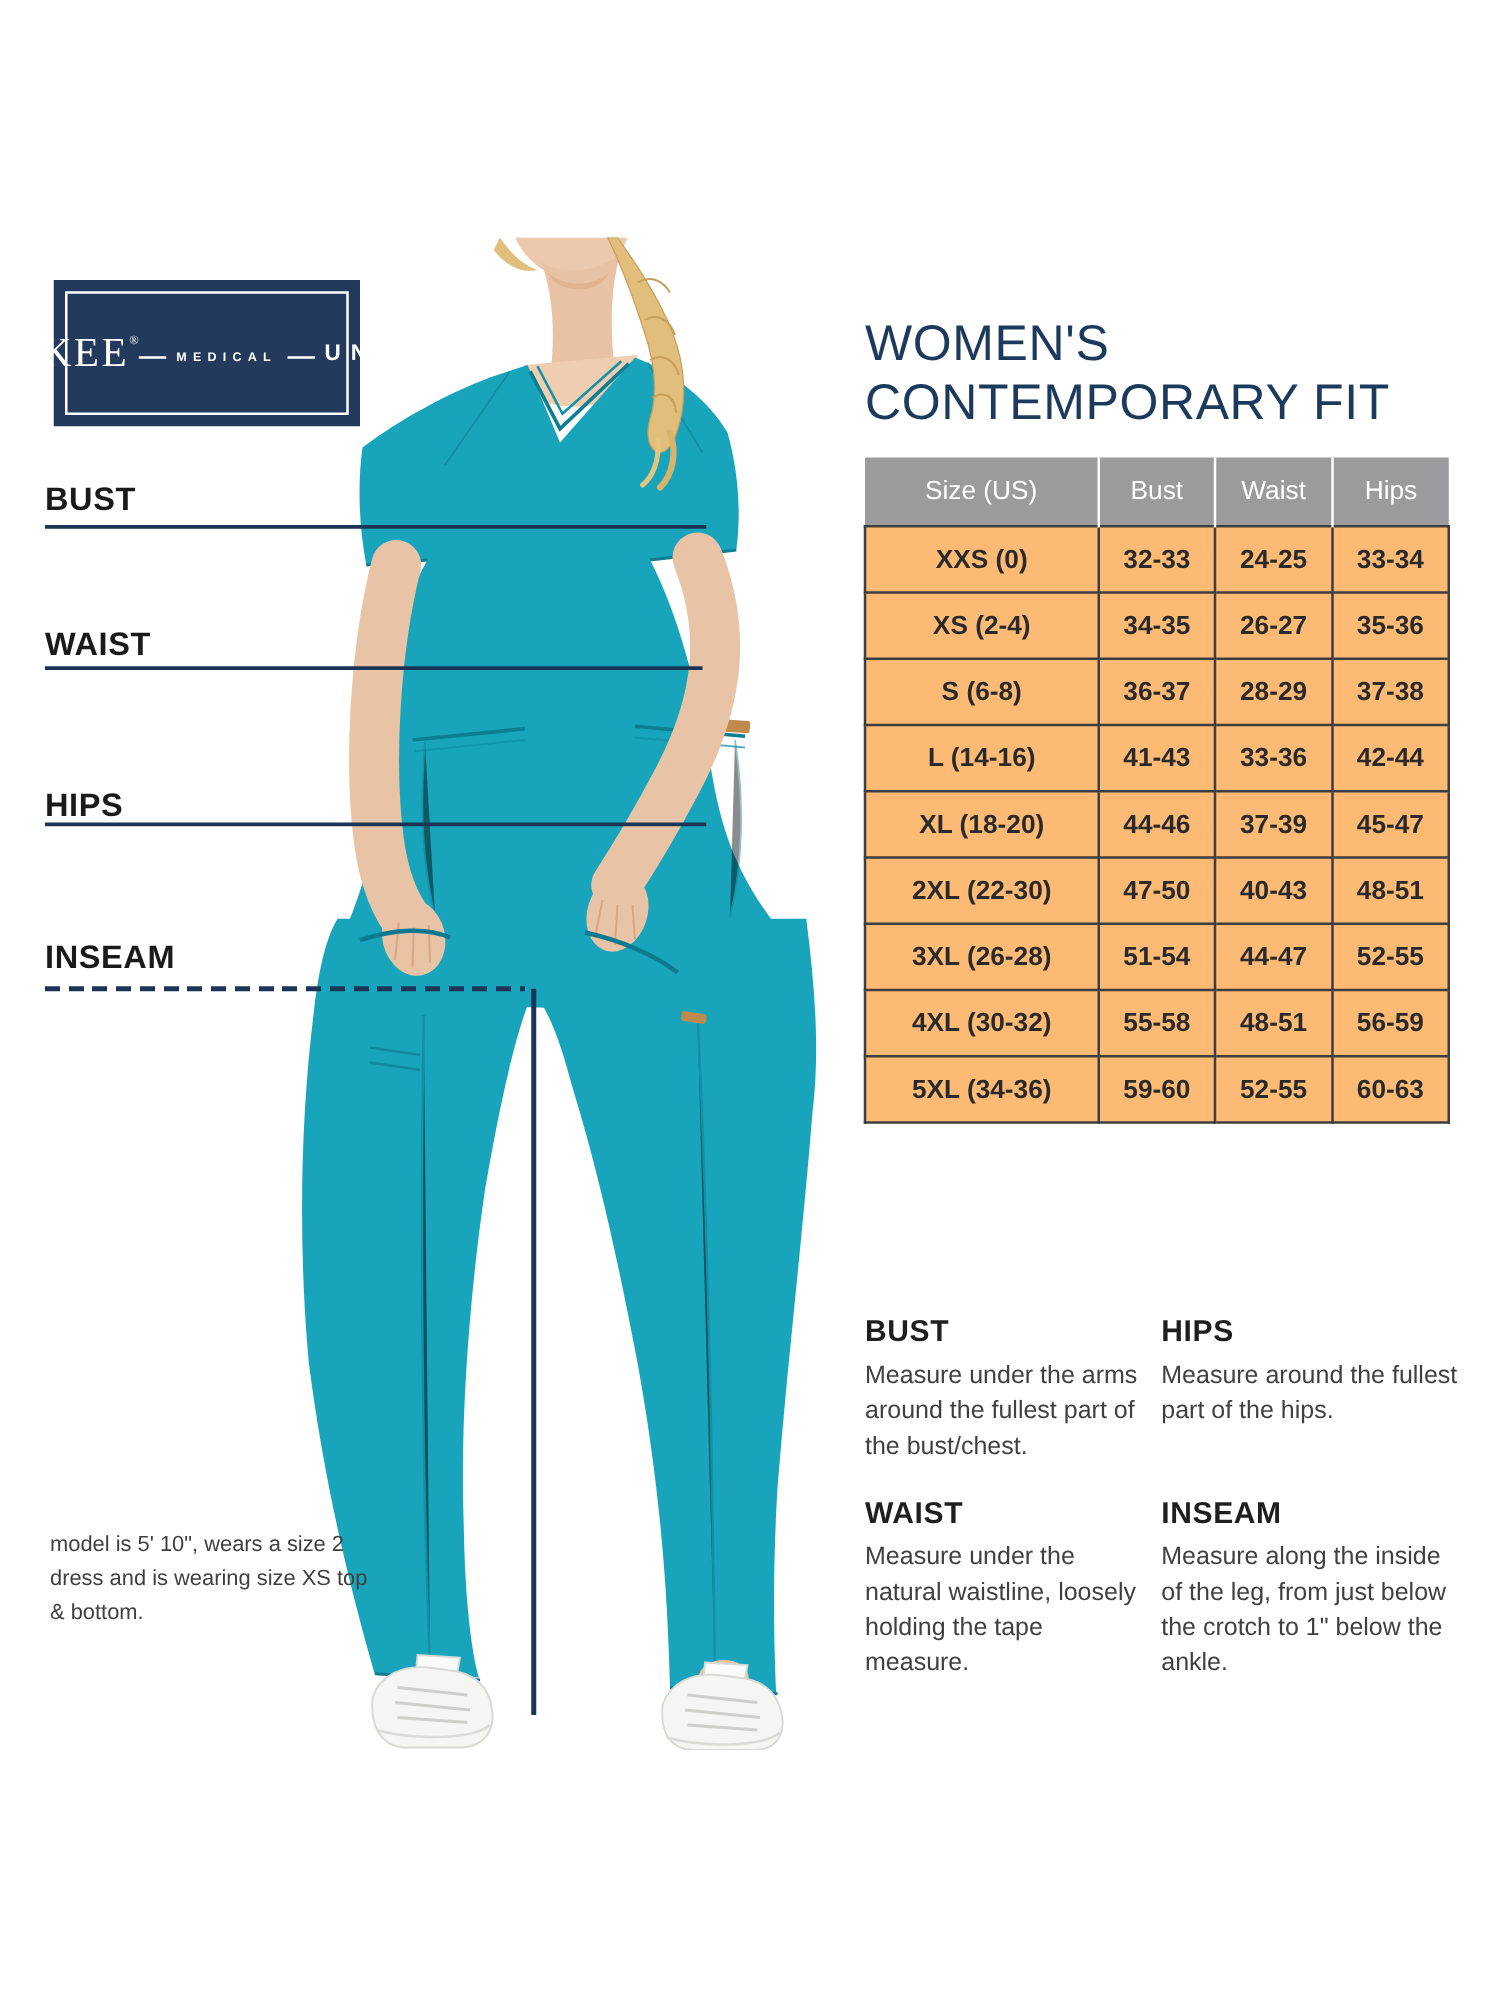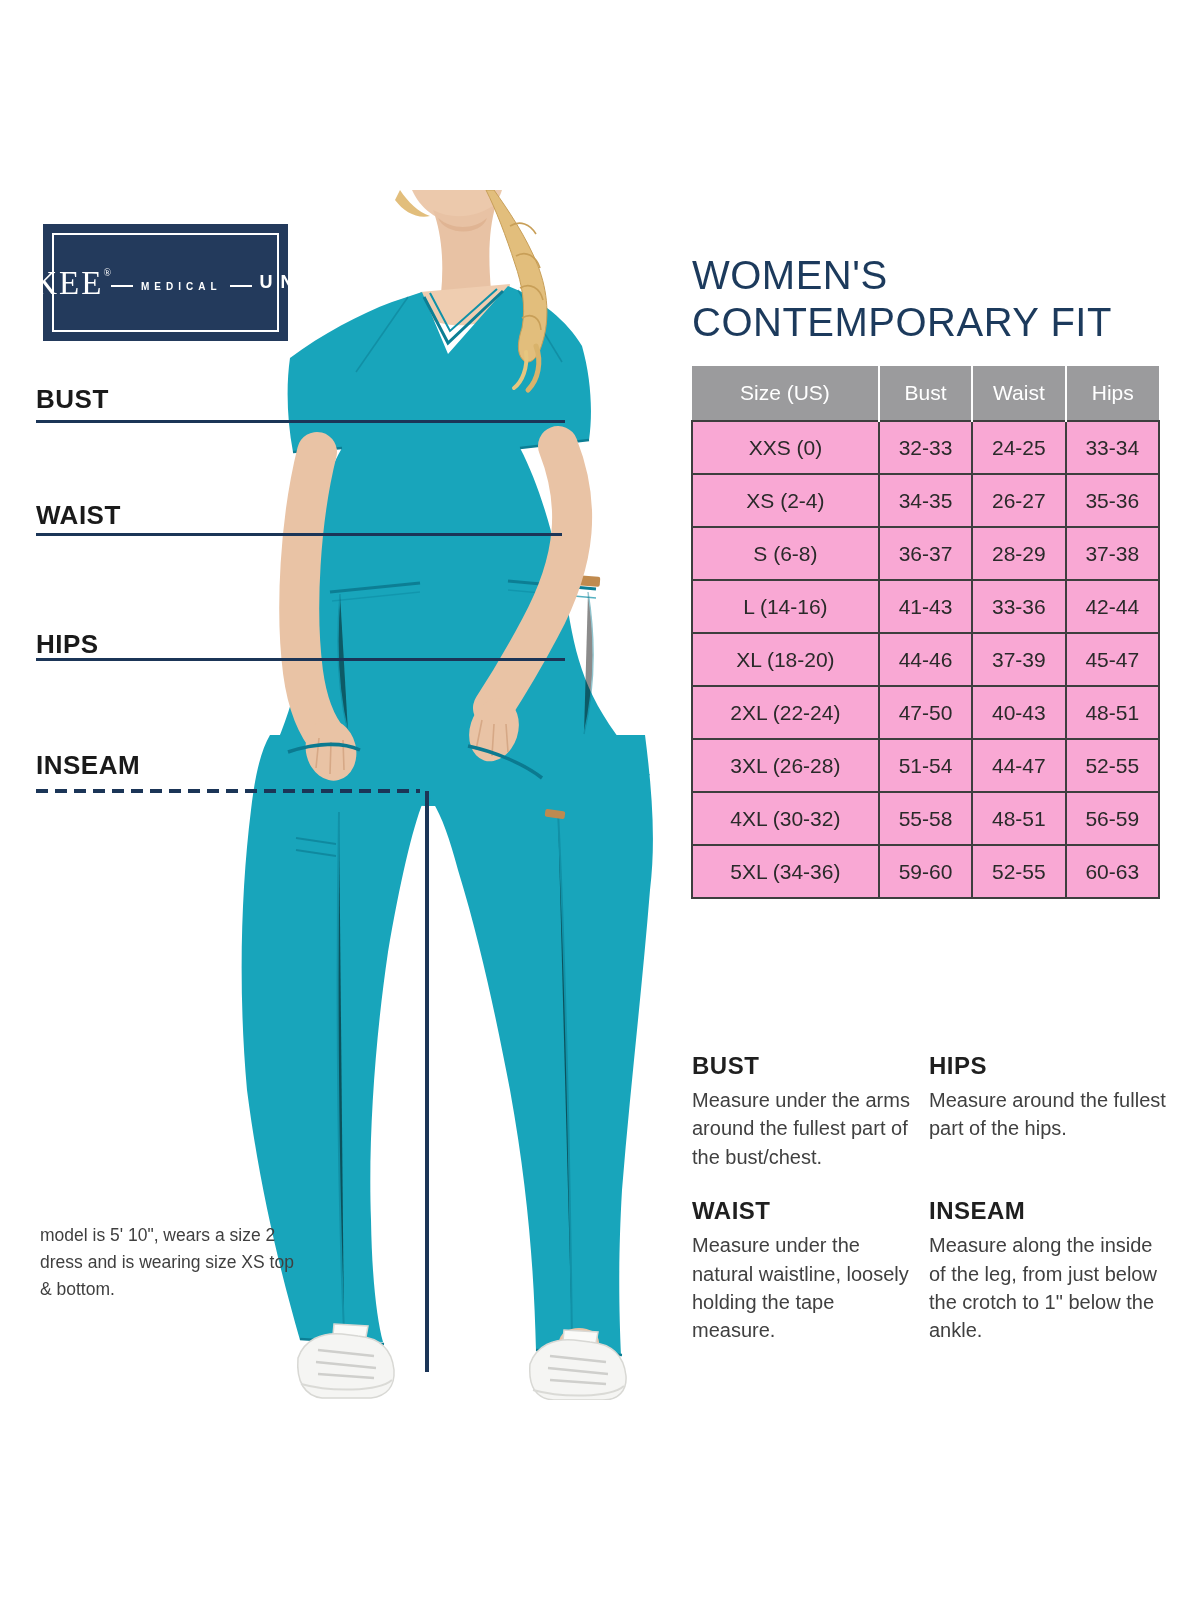--- a/index.html
+++ b/index.html
@@ -62,21 +62,21 @@
   }
   .size-table col.c0{width:40%;}
   .size-table col.c1,.size-table col.c2,.size-table col.c3{width:20%;}
   .size-table th{
     background:#9B9B9D;color:#ffffff;font-size:21px;font-weight:normal;
     height:52px;border:none;border-left:2px solid #ffffff;
   }
   .size-table th:first-child{border-left:none;}
   .size-table td{
     border:2px solid #3E3E3E;height:49px;text-align:center;
-    font-size:21px;font-weight:normal;color:#2A2A2A;background:#f9a8d4;
+    font-size:21px;font-weight:bold;color:#2A2A2A;background:#fdba74;
   }
   .how-title{
     position:absolute;left:692px;top:1000px;z-index:4;
     color:#1C3A5C;font-size:30px;font-weight:bold;letter-spacing:1px;
   }
   .measure-grid{
     position:absolute;left:692px;top:1052px;width:478px;z-index:4;
     display:grid;grid-template-columns:223px 1fr;column-gap:14px;row-gap:26px;
   }
   .measure-item h3{
@@ -278,21 +278,21 @@
           <td>33-36</td>
           <td>42-44</td>
         </tr>
         <tr>
           <td>XL (18-20)</td>
           <td>44-46</td>
           <td>37-39</td>
           <td>45-47</td>
         </tr>
         <tr>
-          <td>2XL (22-24)</td>
+          <td>2XL (22-30)</td>
           <td>47-50</td>
           <td>40-43</td>
           <td>48-51</td>
         </tr>
         <tr>
           <td>3XL (26-28)</td>
           <td>51-54</td>
           <td>44-47</td>
           <td>52-55</td>
         </tr>

